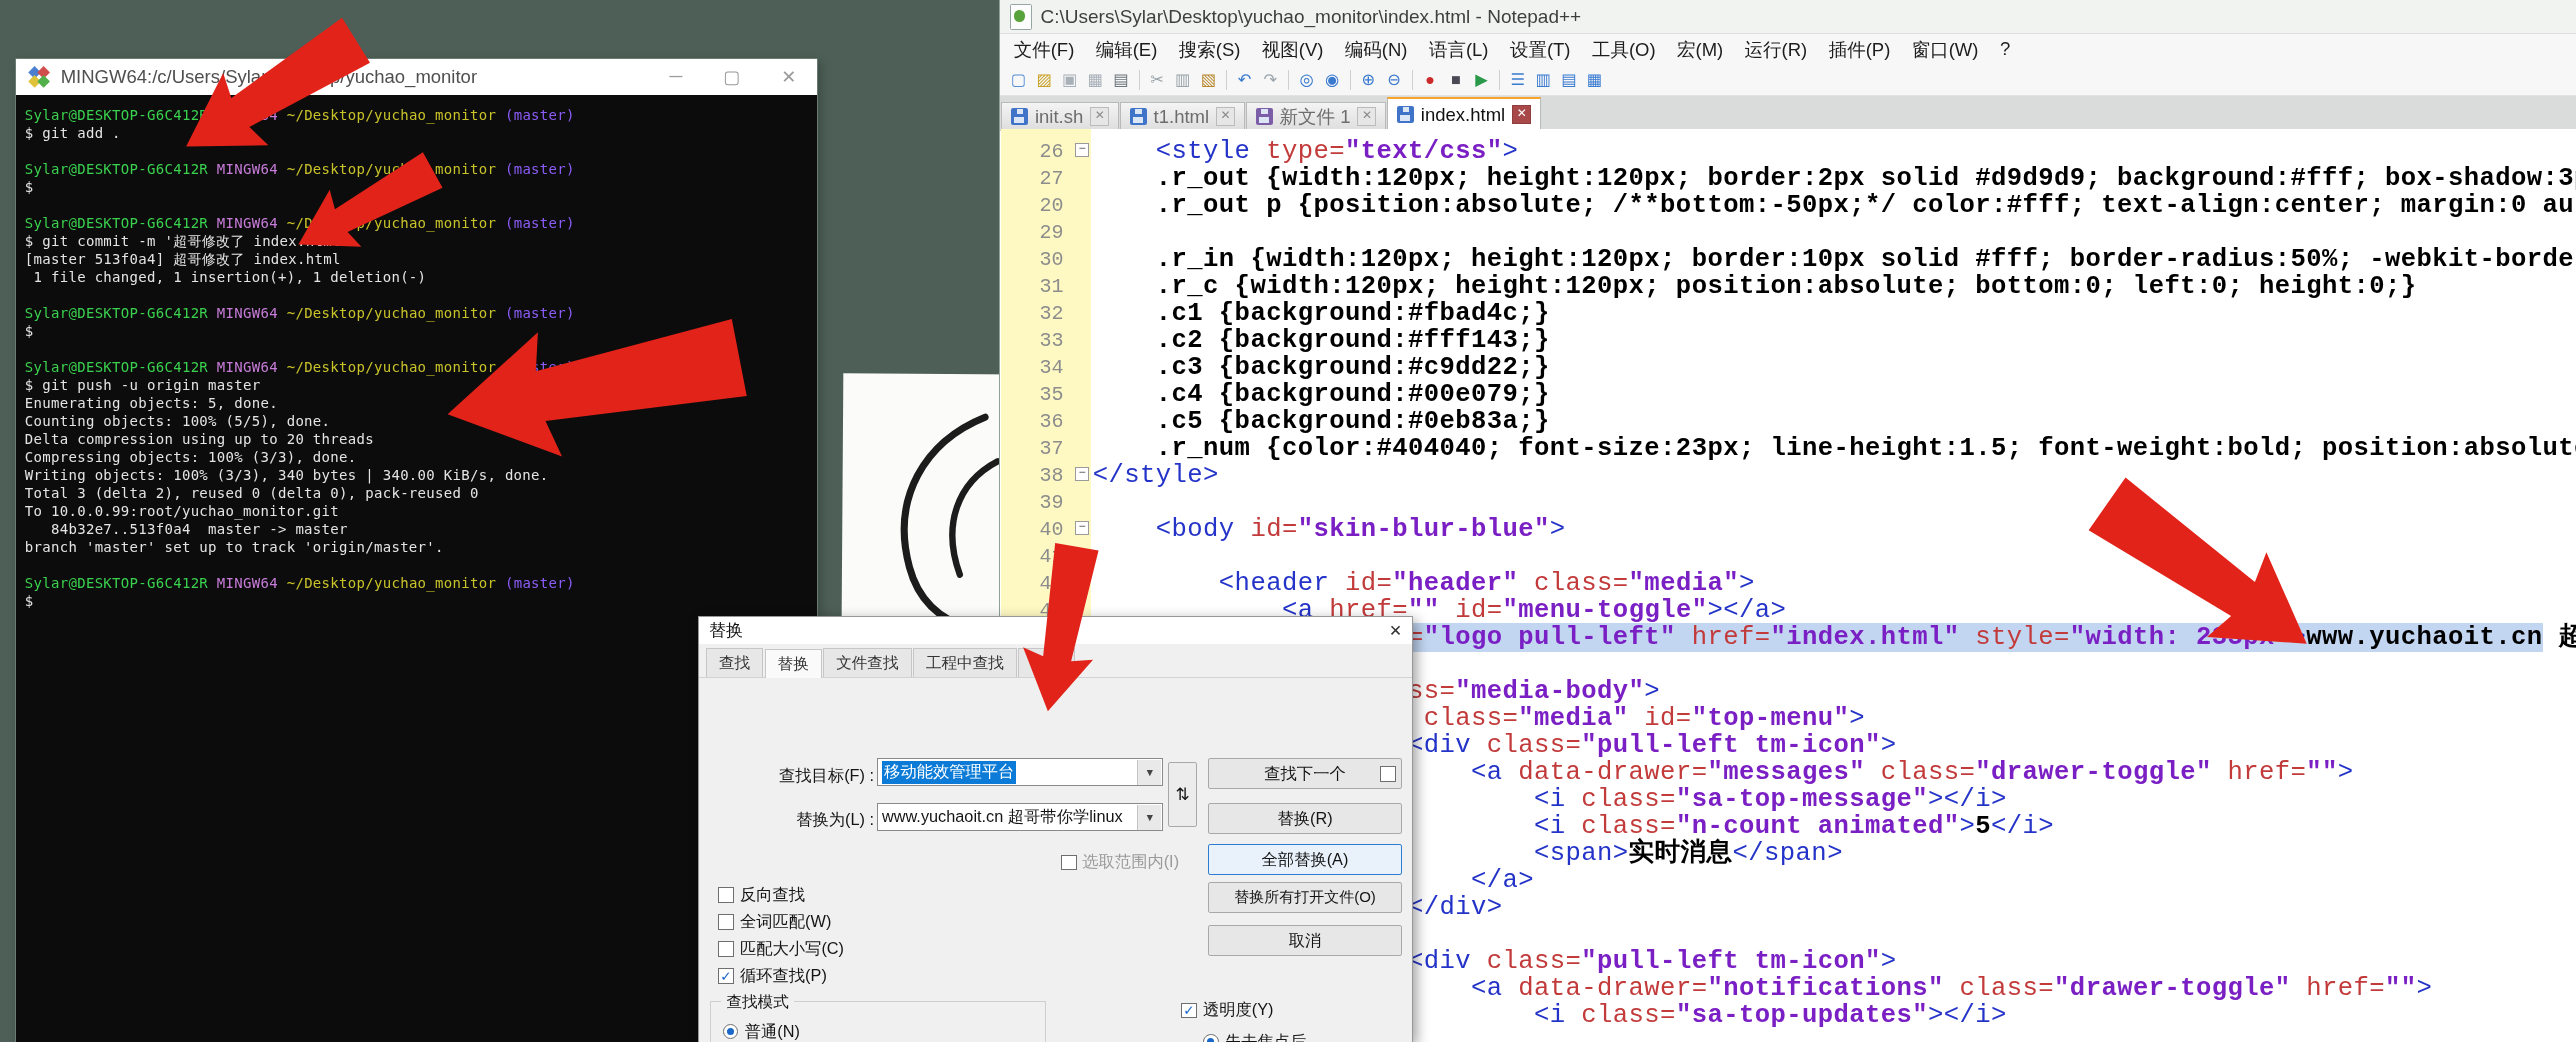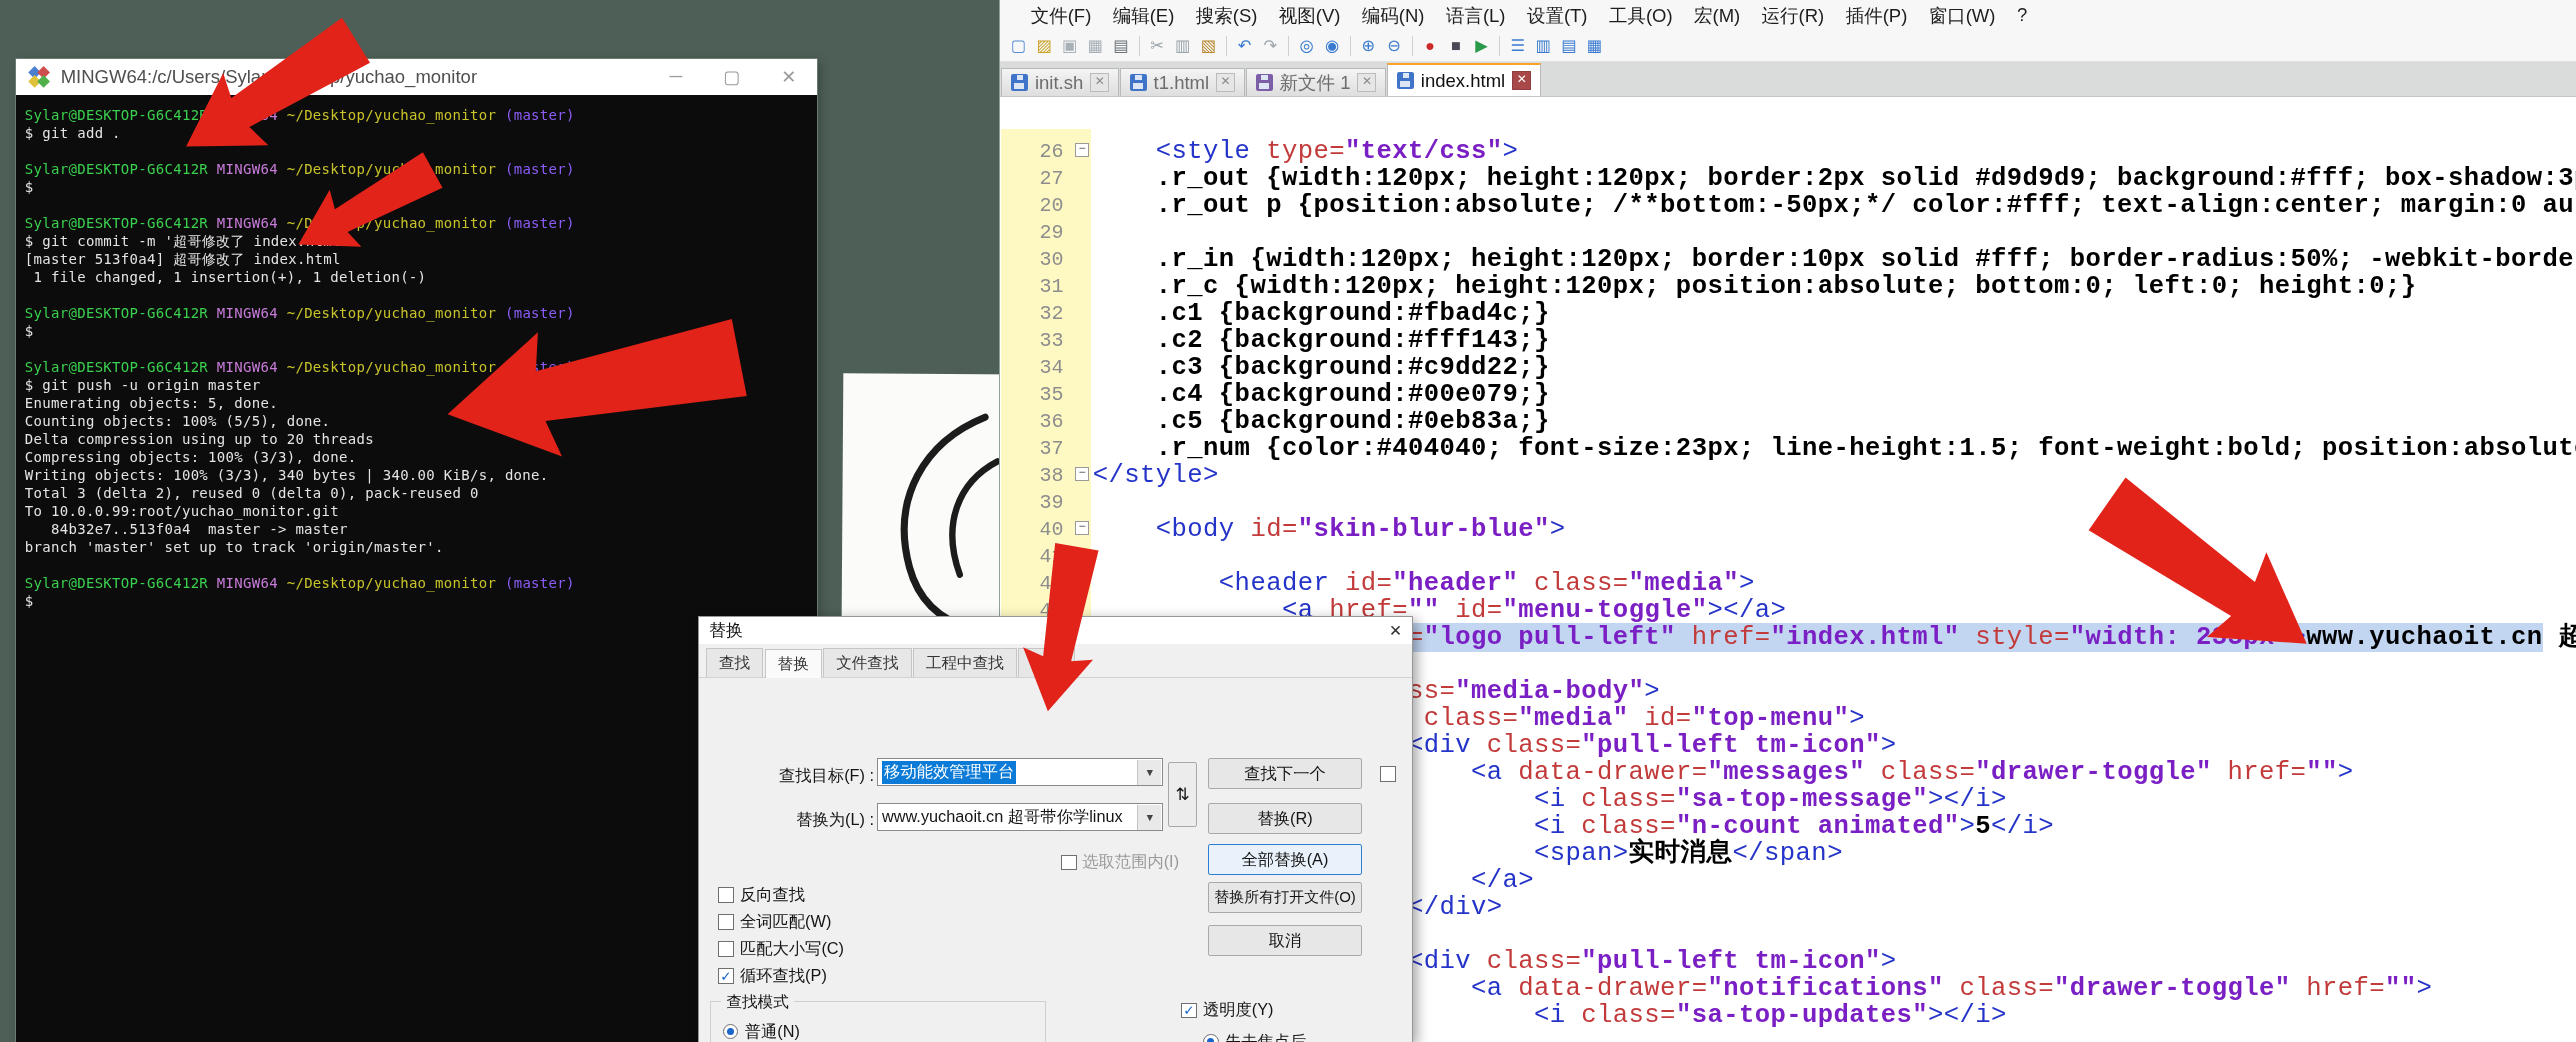--- a/index.html
+++ b/index.html
@@ -30,21 +30,21 @@
 
   
   .np{position:absolute;left:999px;top:0;width:1577px;height:1043px;background:#fff;z-index:10;
       border-left:1.4px solid #8fa097}
   .np-title{height:33px;background:#f0f3f0;border-bottom:0.7px solid #e0e0e0;display:flex;
             align-items:center;padding-left:10px;font-size:19px;color:#3f3f3f}
   .np-appicon{width:20px;height:24px;background:#fdfdfd;border:1.4px solid #98a5a5;border-radius:1.4px;
               margin-right:8.5px;position:relative;flex:none}
   .np-appicon::after{content:"";position:absolute;left:2.8px;top:5.7px;width:11.4px;height:11.4px;
               border-radius:50%;background:#59a33c}
-  .np-menu{height:30px;display:flex;align-items:center;background:#f7f7f7;font-size:18.5px;color:#1d1d1d;padding-left:20px}
+  .np-menu{height:30px;display:flex;align-items:center;background:#f7f7f7;font-size:18.5px;color:#1d1d1d;padding-left:3px}
   .np-menu span{padding:0 10.7px}
   .np-toolbar{height:31px;display:flex;align-items:center;background:#f7f7f7;
               border-bottom:0.7px solid #e2e2e2;padding-left:5.7px}
   .tb-ico{width:25.6px;height:25.6px;display:flex;align-items:center;justify-content:center;font-size:16.3px}
   .tb-sep{width:0.7px;height:20px;background:#cfcfcf;margin:0 5px}
   .np-tabs{height:34px;background:#dadcdb;display:flex;align-items:flex-end;padding-left:1.4px;
            border-bottom:0.7px solid #c6c6c6}
   .np-tab{height:28px;display:flex;align-items:center;gap:7px;padding:0 8.5px;margin-right:1.4px;
           background:linear-gradient(#f4f4f4,#dedede);border:0.7px solid #b9b9b9;border-bottom:none;
           font-size:18.5px;color:#6d6d6d;box-sizing:border-box}
@@ -87,21 +87,21 @@
   .lab-repl{left:43px;top:131px;width:132px;text-align:right}
   .combo{position:absolute;left:178px;width:286px;height:28px;background:#fff;border:0.7px solid #8a8a8a;
          display:flex;align-items:center;padding-left:4px;box-sizing:border-box;white-space:nowrap;overflow:hidden}
   .combo-find{top:80px}.combo-repl{top:125px}
   .combo .drop{position:absolute;right:0.7px;top:0.7px;bottom:0.7px;width:23px;background:#e9e9e9;
                border-left:0.7px solid #c4c4c4;display:flex;align-items:center;justify-content:center;
                font-size:10.7px;color:#444}
   .sel-text{background:#0b7bd7;color:#fff;padding:0.7px 2.1px}
   .swap{position:absolute;left:469px;top:84px;width:27px;height:63px;background:#ececec;
         border:0.7px solid #a8a8a8;border-radius:2.1px;display:flex;align-items:center;justify-content:center;font-size:17px}
-  .dbtn{position:absolute;left:509px;width:154px;height:31px;background:#e7e7e7;border:0.7px solid #a8a8a8;
+  .dbtn{position:absolute;left:509px;width:194px;height:31px;background:#e7e7e7;border:0.7px solid #a8a8a8;
         border-radius:2.1px;display:flex;align-items:center;justify-content:center;box-sizing:border-box}
   .dbtn.focused{border:1.4px solid #2b7cd3;background:#e9f2fb}
   .cb{width:15.6px;height:15.6px;box-sizing:border-box;border:0.7px solid #6f6f6f;background:#fff;
       display:inline-flex;align-items:center;justify-content:center;font-size:13.5px;color:#1a66c9;flex:none}
   .rb{width:15.6px;height:15.6px;box-sizing:border-box;border:0.7px solid #6f6f6f;border-radius:50%;
       background:#fff;display:inline-flex;align-items:center;justify-content:center;flex:none}
   .rb.on::after{content:"";width:7px;height:7px;border-radius:50%;background:#1a66c9}
   .chk-row{display:flex;align-items:center;gap:6.4px;height:27px}
   .left-checks{position:absolute;left:19px;top:203px}
   .insel{position:absolute;left:362px;top:173px;display:flex;align-items:center;gap:5.7px;color:#9a9a9a}
@@ -136,20 +136,24 @@
 </div>
 
 <div class="paper">
   <svg width="223" height="669" viewBox="0 0 314 941">
     <path d="M 200,60 C 115,95 68,175 95,272 C 106,312 132,344 182,358" stroke="#1c1c1c" stroke-width="10" fill="none" stroke-linecap="round"></path>
     <path d="M 218,122 C 162,152 140,212 166,282" stroke="#1c1c1c" stroke-width="9" fill="none" stroke-linecap="round"></path>
   </svg>
 </div>
 
 <div class="np">
+  <div class="np-title">
+    <span class="np-appicon"></span>
+    <span>C:\Users\Sylar\Desktop\yuchao_monitor\index.html - Notepad++</span>
+  </div>
   <div class="np-menu" id="np-menu">
       <span>文件(F)</span>
       <span>编辑(E)</span>
       <span>搜索(S)</span>
       <span>视图(V)</span>
       <span>编码(N)</span>
       <span>语言(L)</span>
       <span>设置(T)</span>
       <span>工具(O)</span>
       <span>宏(M)</span>

